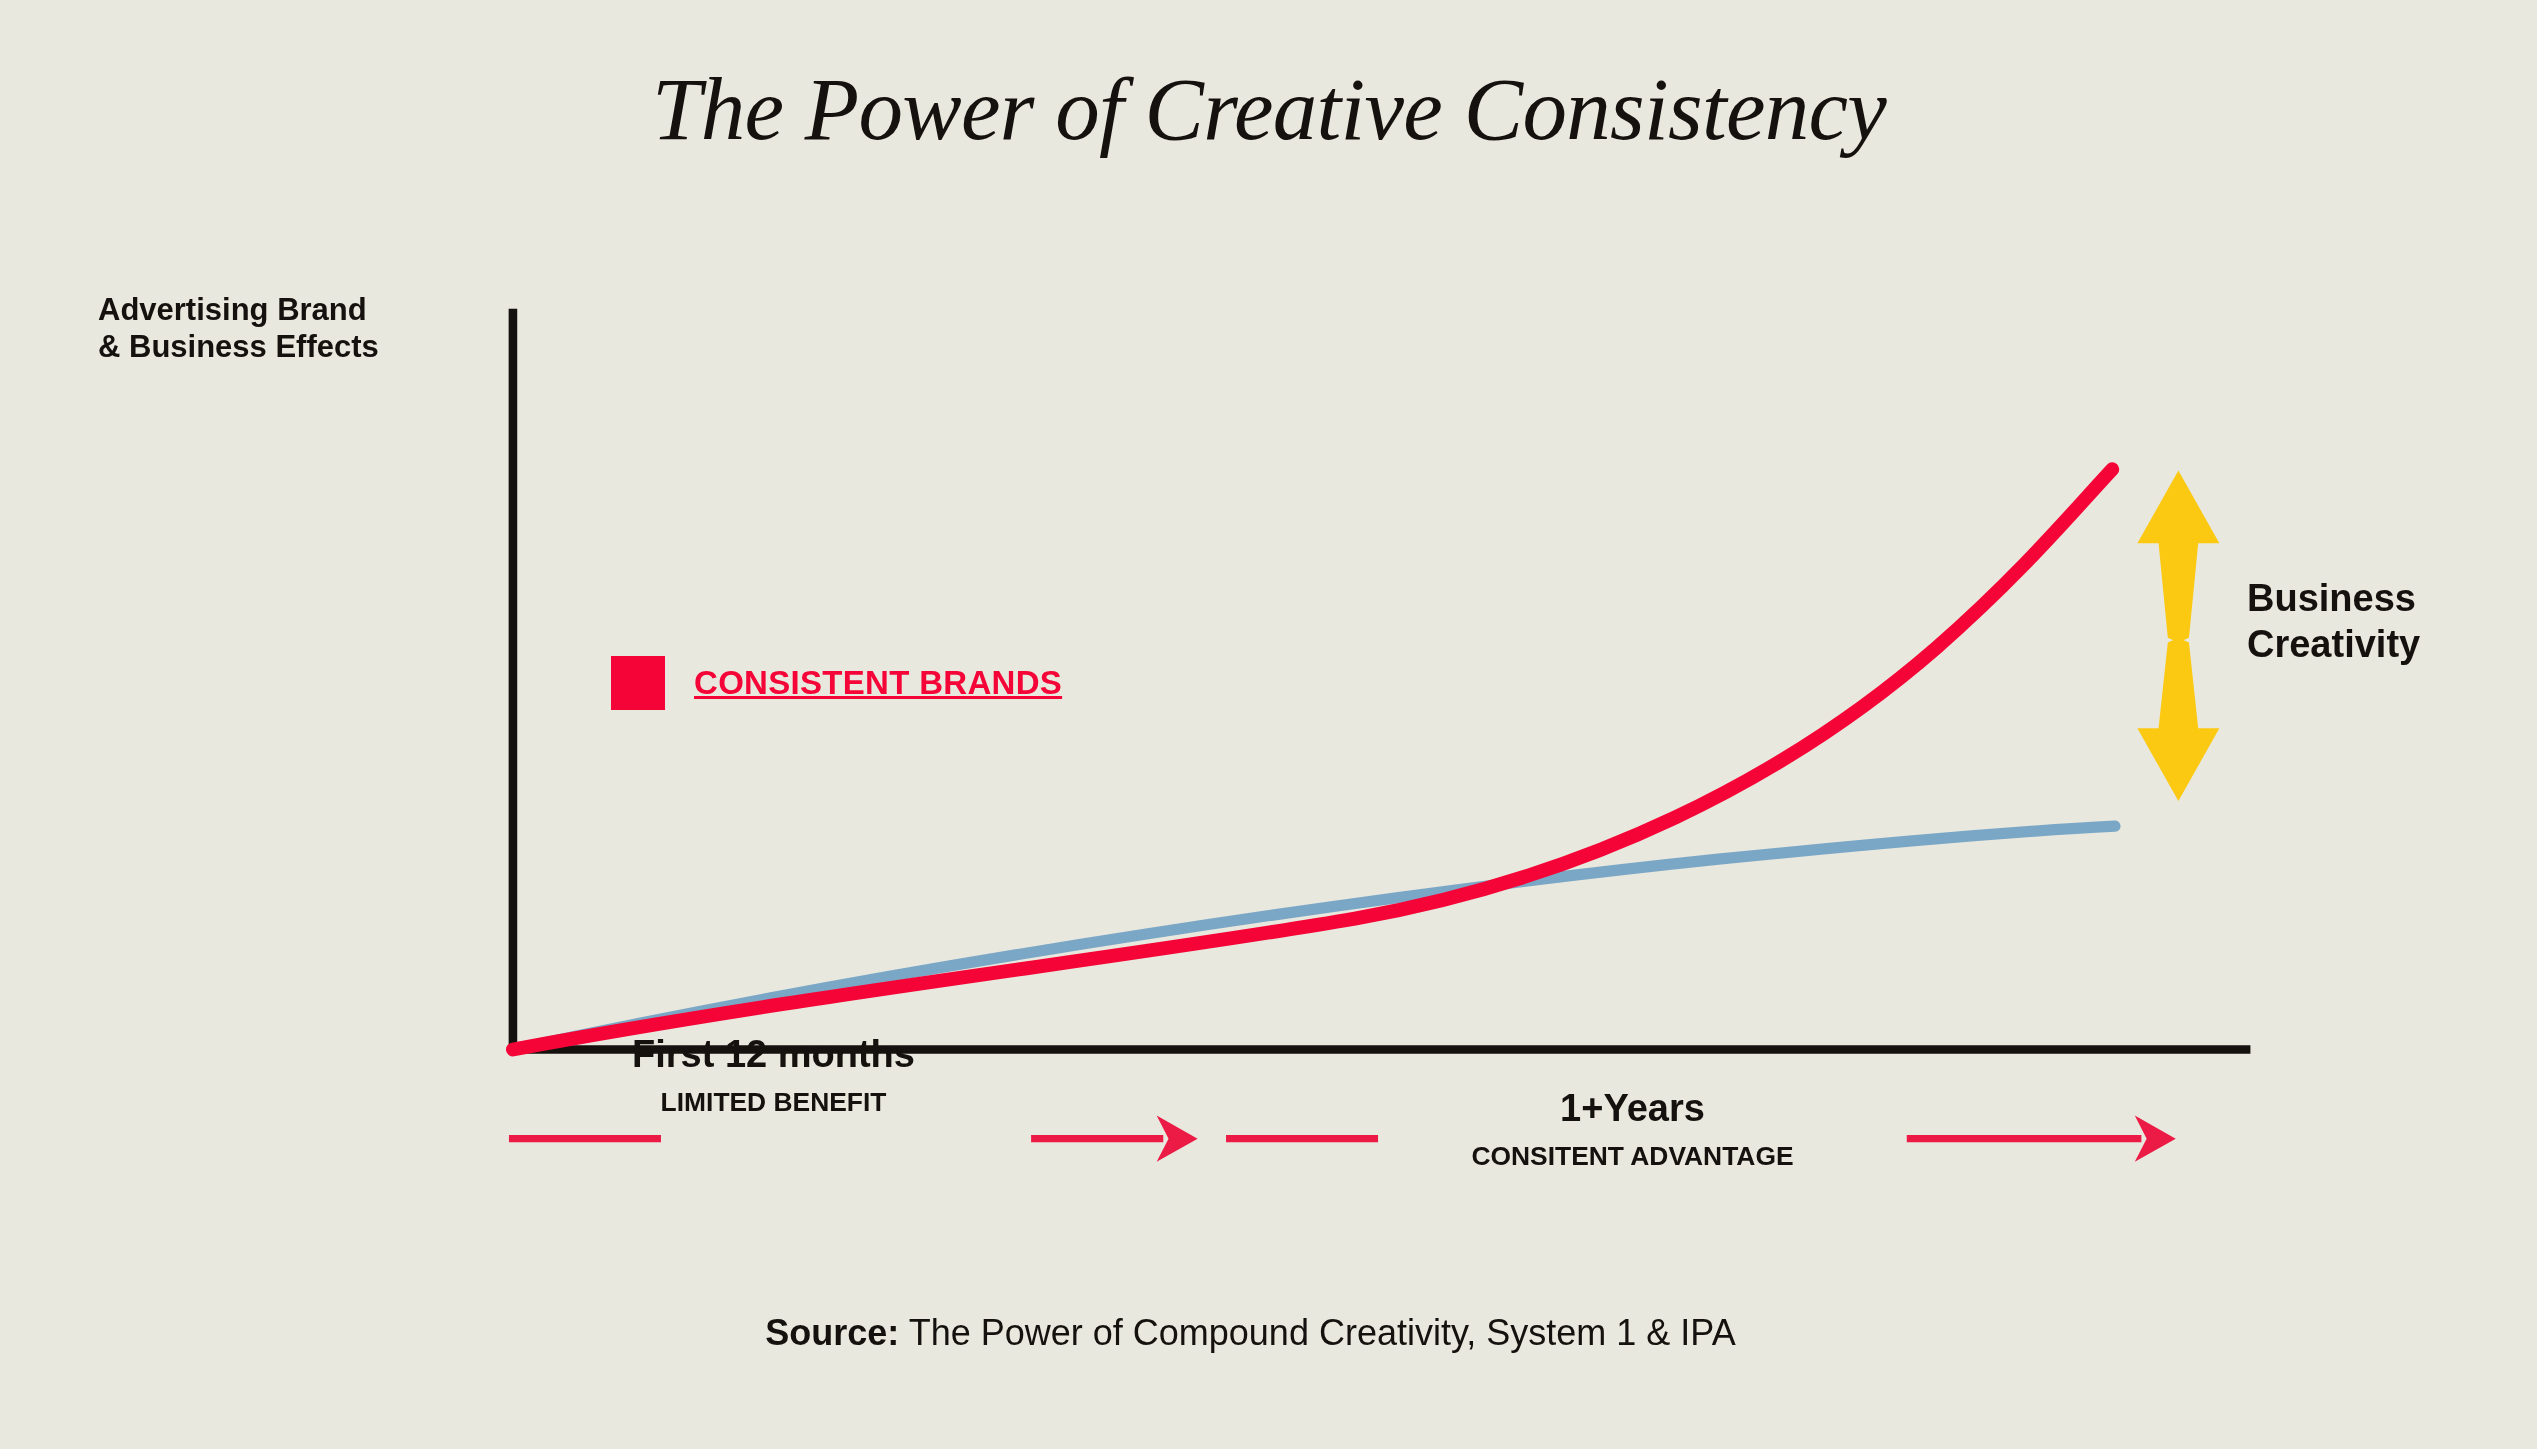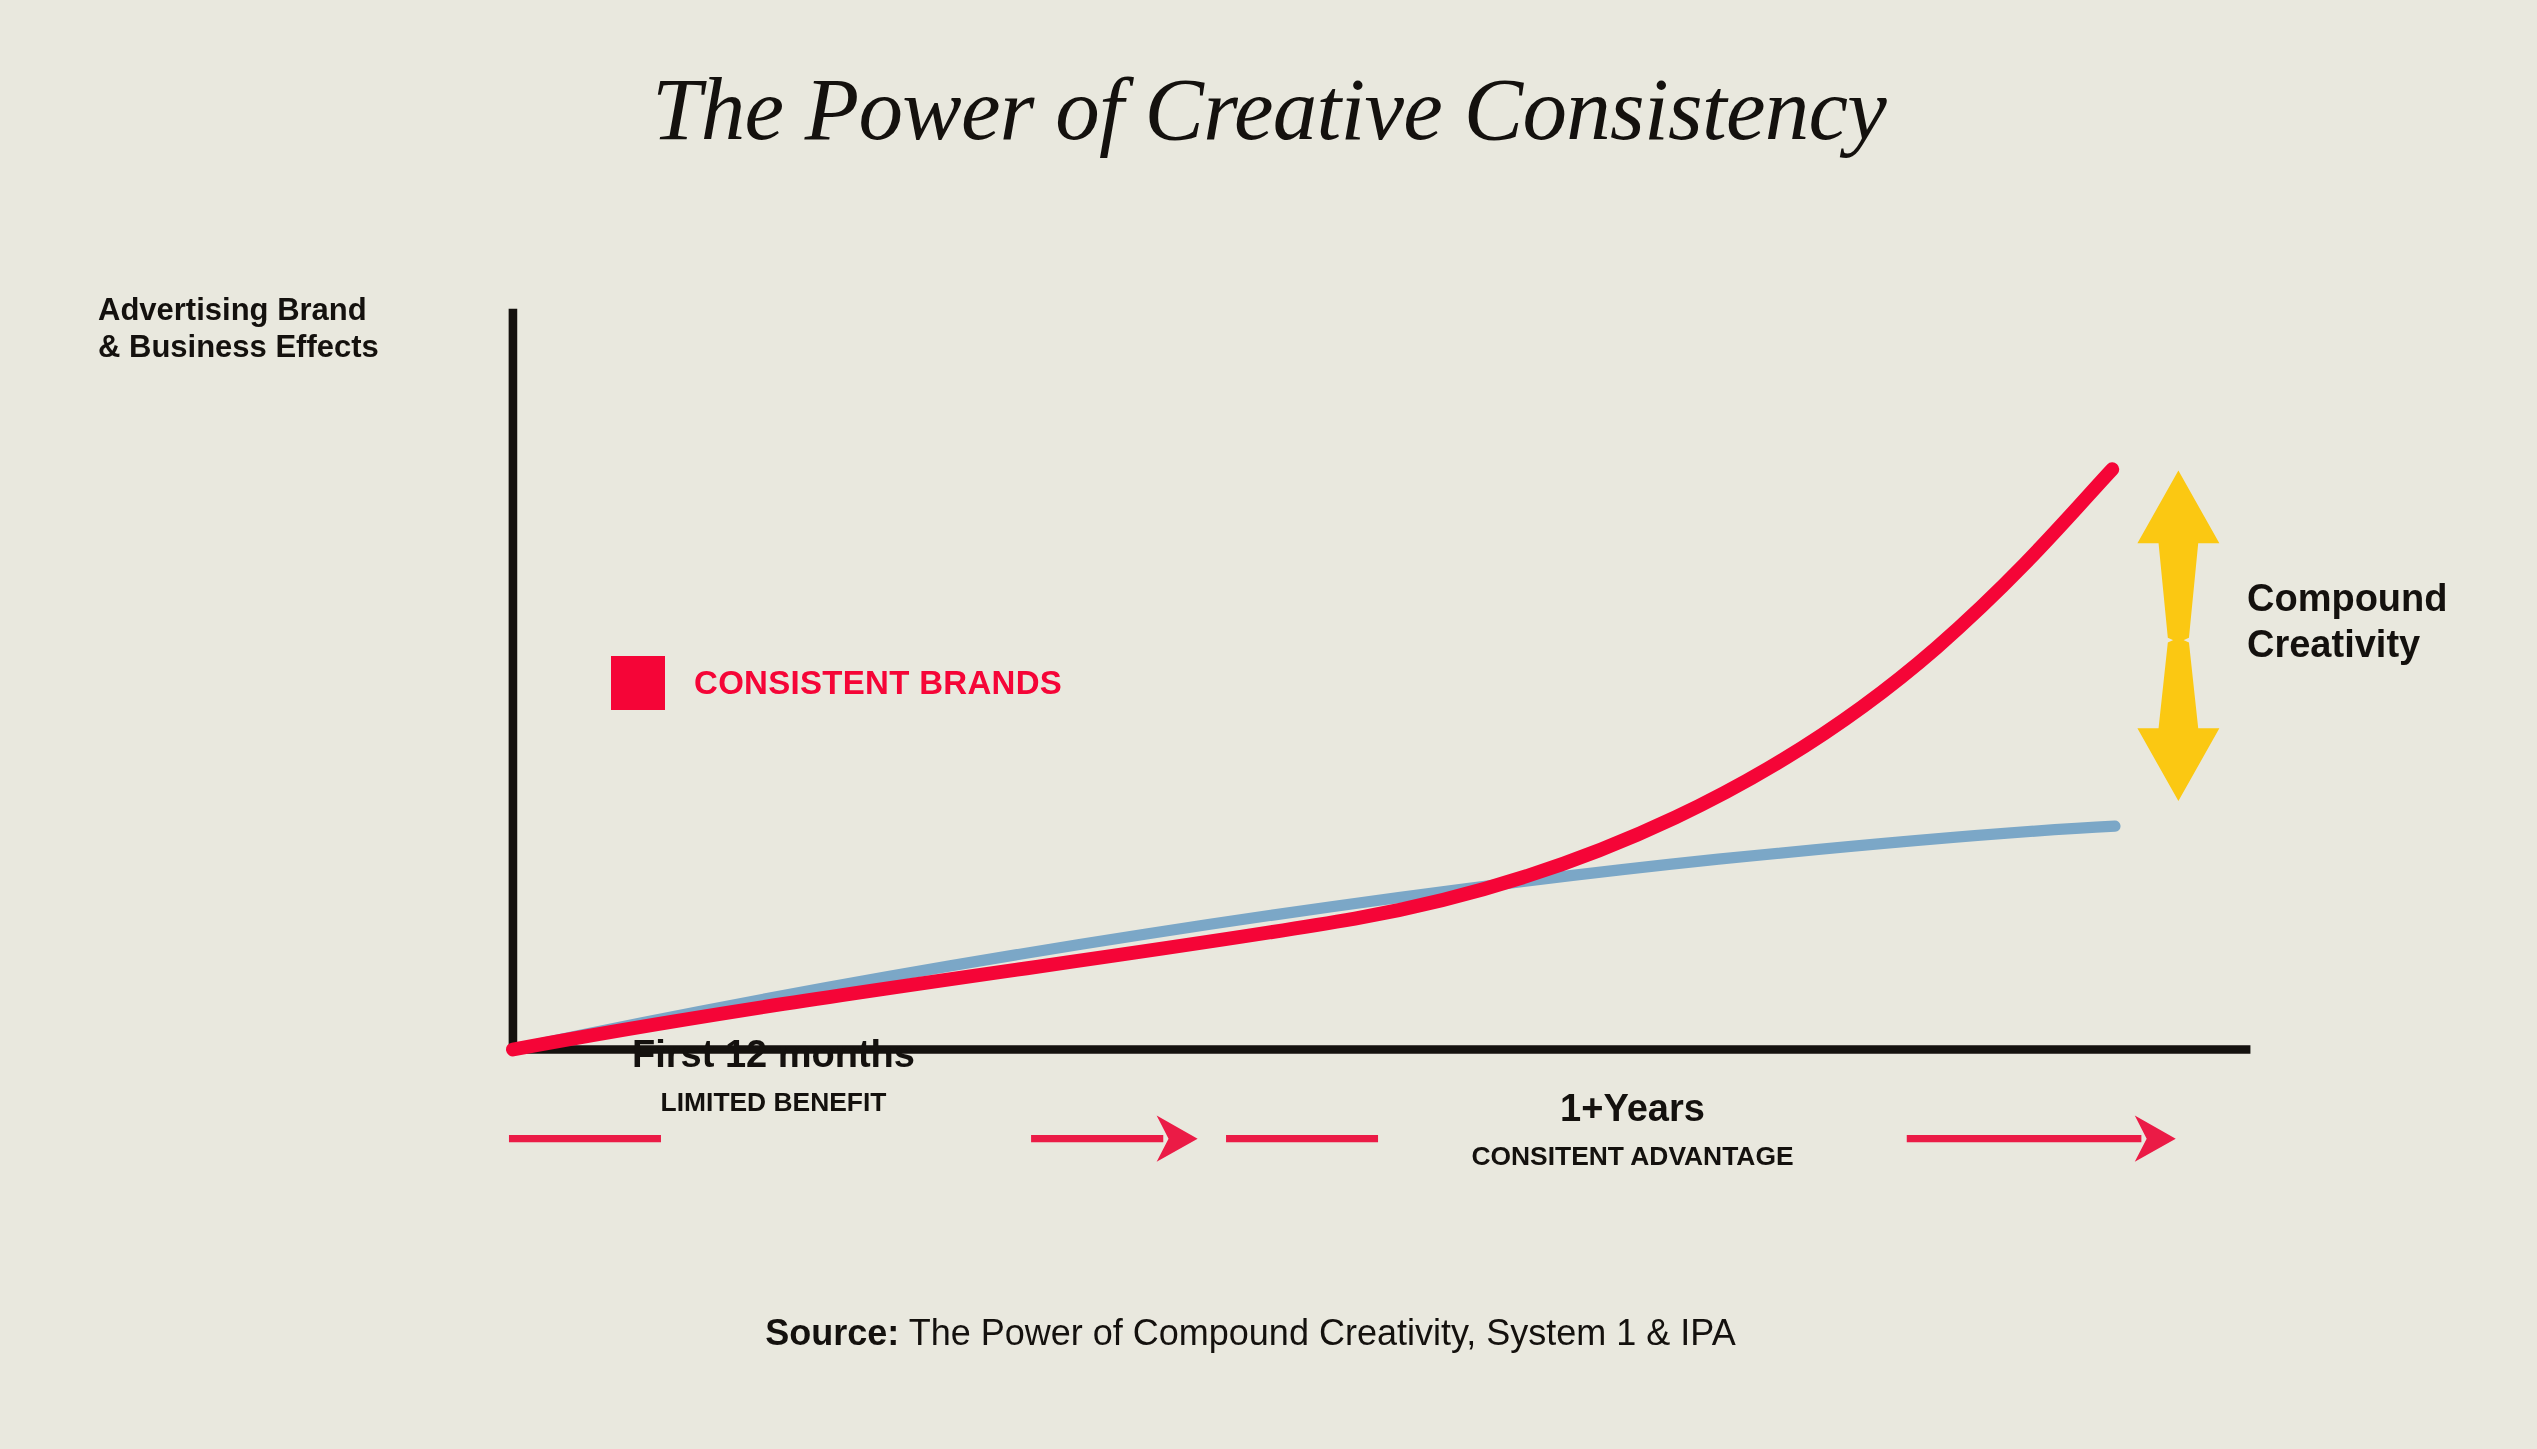--- a/index.html
+++ b/index.html
@@ -79,20 +79,21 @@
     width: 54px;
     height: 54px;
     flex: 0 0 54px;
   }
   .legend-label {
     margin-left: 29px;
     font-size: 33px;
     font-weight: 700;
     letter-spacing: 0.3px;
     white-space: nowrap;
+    text-decoration: underline;
   }
 
   
   #compound-annotation {
     position: absolute;
     left: 2247px;
     top: 575px;
     width: 278px;
     font-size: 38px;
     font-weight: 700;
@@ -198,21 +199,21 @@
   </svg>
 
   <div id="legend">
     <div class="legend-row">
       <span class="legend-swatch" style="background:#F50537"></span>
       <span class="legend-label" style="color:#F50537">CONSISTENT BRANDS</span>
     </div>
   </div>
 
   <div id="compound-annotation">
-    <span class="ln">Compound</span>
+    <span class="ln">Business</span>
     <span class="ln">Creativity</span>
   </div>
 
   <div class="phase-block" id="phase-1">
     <div class="phase-title">First 12 months</div>
     <div class="phase-sub">LIMITED BENEFIT</div>
   </div>
   <div class="phase-block" id="phase-2">
     <div class="phase-title">1+Years</div>
     <div class="phase-sub">CONSITENT ADVANTAGE</div>

